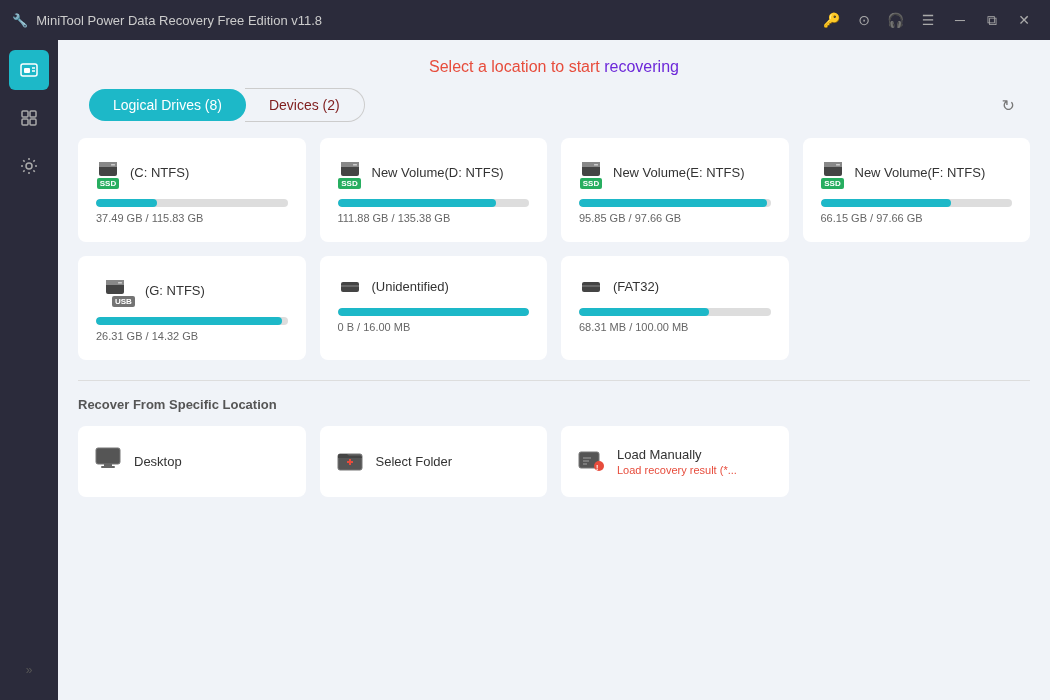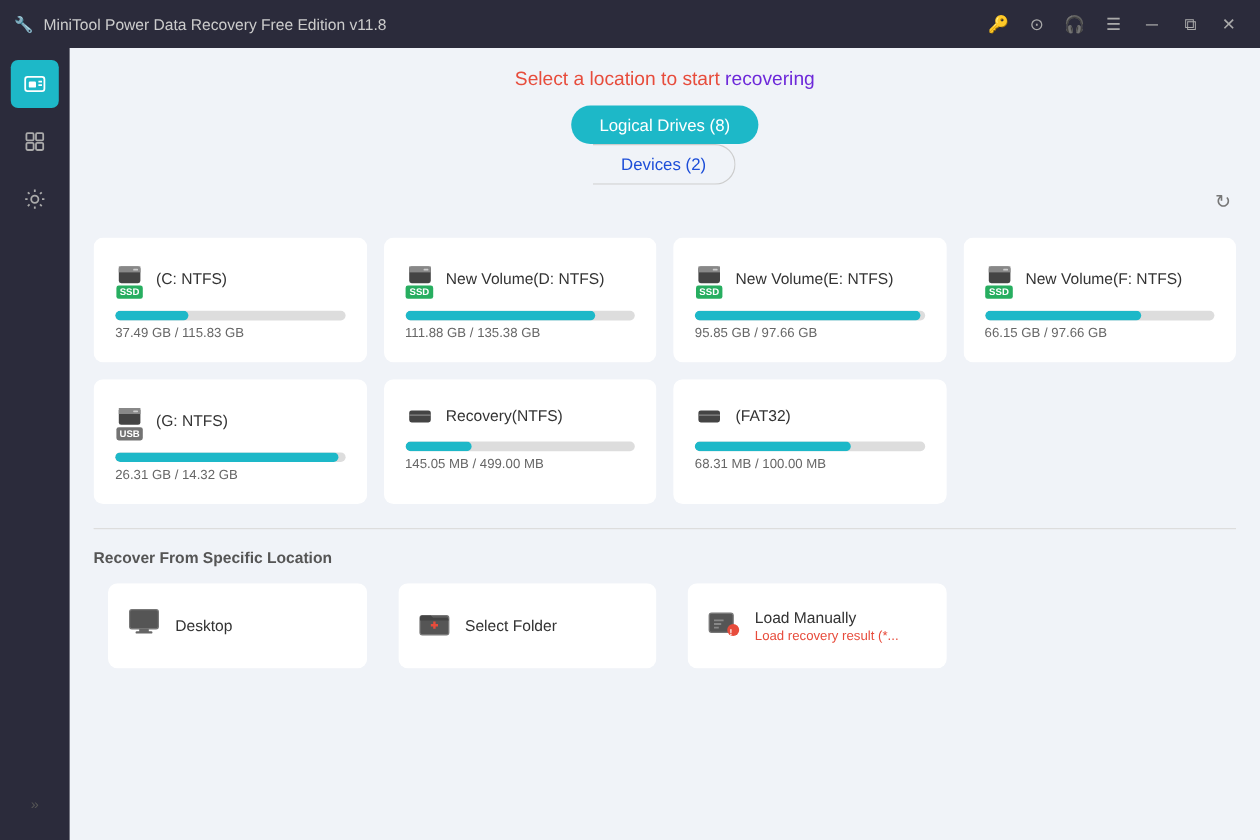--- a/index.html
+++ b/index.html
@@ -69,41 +69,40 @@
       font-size: 16px;
       color: #333;
       font-weight: 400;
     }
     .content-header span { color: #e74c3c; }
 
     
     .tabs-bar {
       display: flex;
       align-items: center;
-      padding: 0 20px;
+      padding: 0 31px;
       gap: 0;
       margin-bottom: 16px;
-      flex-direction: column;
     }
     .tab {
       padding: 8px 24px;
       border-radius: 20px;
       cursor: pointer;
       font-size: 14px;
       font-weight: 500;
       border: none;
       outline: none;
     }
     .tab.active {
       background: #1db8c8;
       color: white;
     }
     .tab.inactive {
       background: transparent;
-      color: #1d4ed8;
+      color: #7f1d1d;
       border: 1px solid #ccc;
       border-left: none;
       border-radius: 0 20px 20px 0;
       margin-left: -1px;
     }
     .tabs-refresh {
       margin-left: auto;
       cursor: pointer;
       color: #777;
       font-size: 16px;
@@ -134,21 +133,21 @@
     }
     .drive-icon-wrapper { position: relative; display: inline-flex; flex-direction: column; align-items: center; }
     .drive-badge {
       font-size: 8px;
       font-weight: bold;
       padding: 1px 3px;
       border-radius: 2px;
       margin-top: -2px;
     }
     .badge-ssd { background: #27ae60; color: white; }
-    .badge-usb { background: #737373; color: white; }
+    .badge-usb { background: #737373; color: white; margin-left: 16px; }
     .drive-name { font-size: 13px; color: #333; font-weight: 500; }
     .progress-bar-bg {
       background: #ddd;
       height: 8px;
       border-radius: 4px;
       overflow: hidden;
       margin-bottom: 5px;
     }
     .progress-bar-fill {
       height: 100%;
@@ -180,21 +179,20 @@
     .recover-card {
       background: white;
       border-radius: 8px;
       padding: 16px 14px;
       display: flex;
       align-items: center;
       gap: 12px;
       cursor: pointer;
       border: 2px solid transparent;
       transition: border-color 0.2s;
-      margin-left: 12px;
     }
     .recover-label { font-size: 13px; color: #333; font-weight: 500; }
     .recover-sublabel { font-size: 11px; color: #e74c3c; margin-top: 2px; }
   </style>
 </head>
 <body>
 
 <div class="app-window">
 
   <div class="title-bar">
@@ -339,36 +337,36 @@
               <span class="drive-badge badge-usb">USB</span>
             </div>
             <span class="drive-name">(G: NTFS)</span>
           </div>
           <div class="progress-bar-bg">
             <div class="progress-bar-fill" style="width:97%"></div>
           </div>
           <div class="drive-size">26.31 GB / 14.32 GB</div>
         </div>
 
-
         <div class="drive-card">
           <div class="drive-card-header">
             <div class="drive-icon-wrapper">
               <svg width="24" height="24" viewBox="0 0 24 24" fill="#444">
                   <rect x="3" y="8" width="18" height="10" rx="2"></rect>
                   <line x1="3" y1="12" x2="21" y2="12" stroke="#888" stroke-width="1"></line>
                 </svg>
             </div>
-            <span class="drive-name">Recovery(NTFS)</span>
-          </div>
-          <div class="progress-bar-bg">
-            <div class="progress-bar-fill" style="width:29%"></div>
-          </div>
-          <div class="drive-size">145.05 MB / 499.00 MB</div>
-        </div>
+            <span class="drive-name">(Unidentified)</span>
+          </div>
+          <div class="progress-bar-bg">
+            <div class="progress-bar-fill" style="width:100%; background:#1db8c8;"></div>
+          </div>
+          <div class="drive-size">0 B / 16.00 MB</div>
+        </div>
+
 
         <div class="drive-card">
           <div class="drive-card-header">
             <div class="drive-icon-wrapper">
               <svg width="24" height="24" viewBox="0 0 24 24" fill="#444">
                   <rect x="3" y="8" width="18" height="10" rx="2"></rect>
                   <line x1="3" y1="12" x2="21" y2="12" stroke="#888" stroke-width="1"></line>
                 </svg>
             </div>
             <span class="drive-name">(FAT32)</span>

